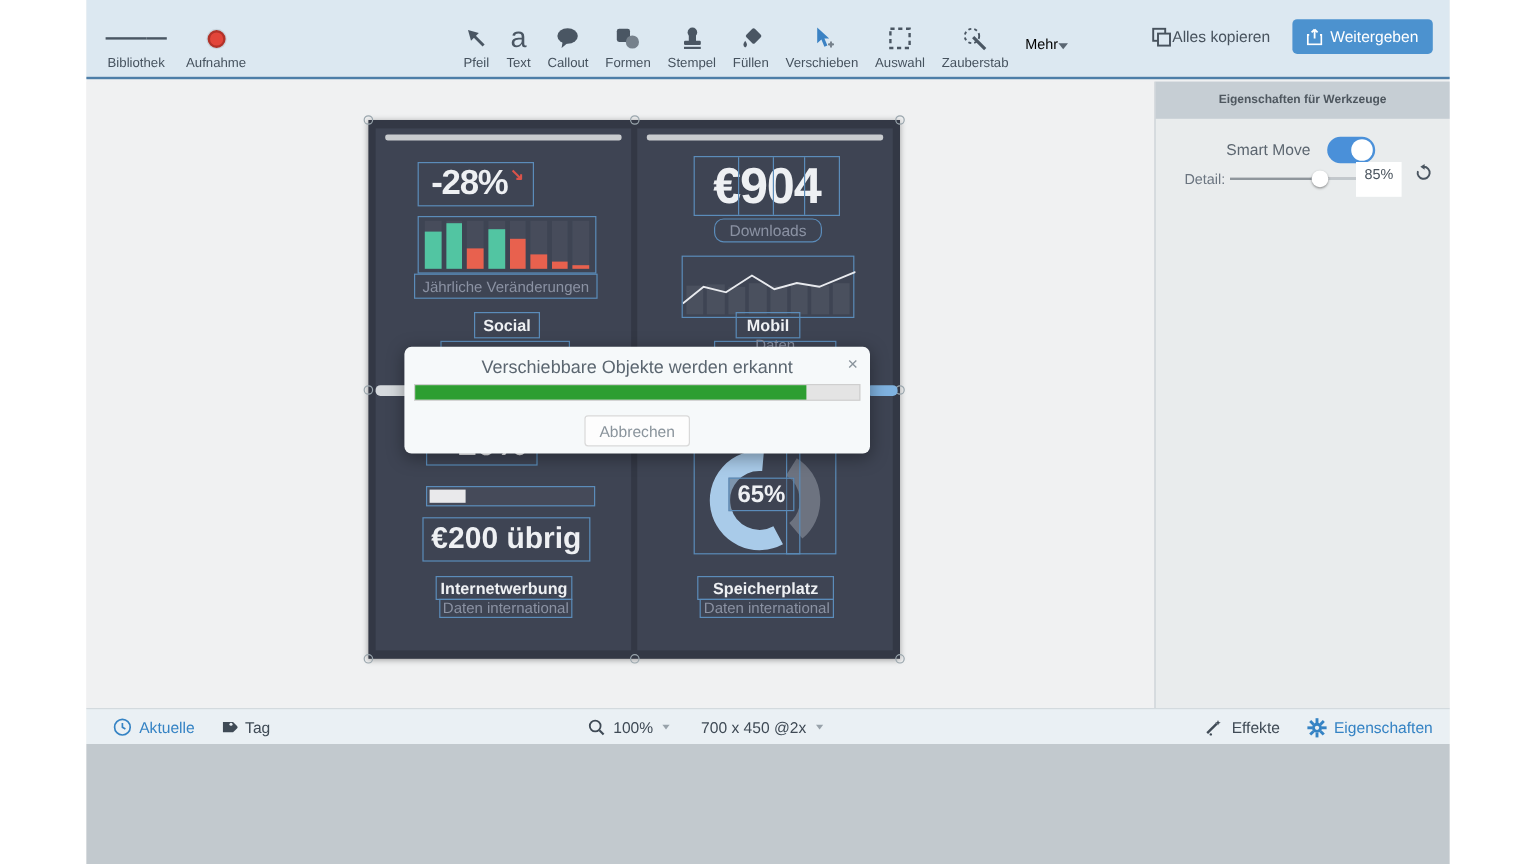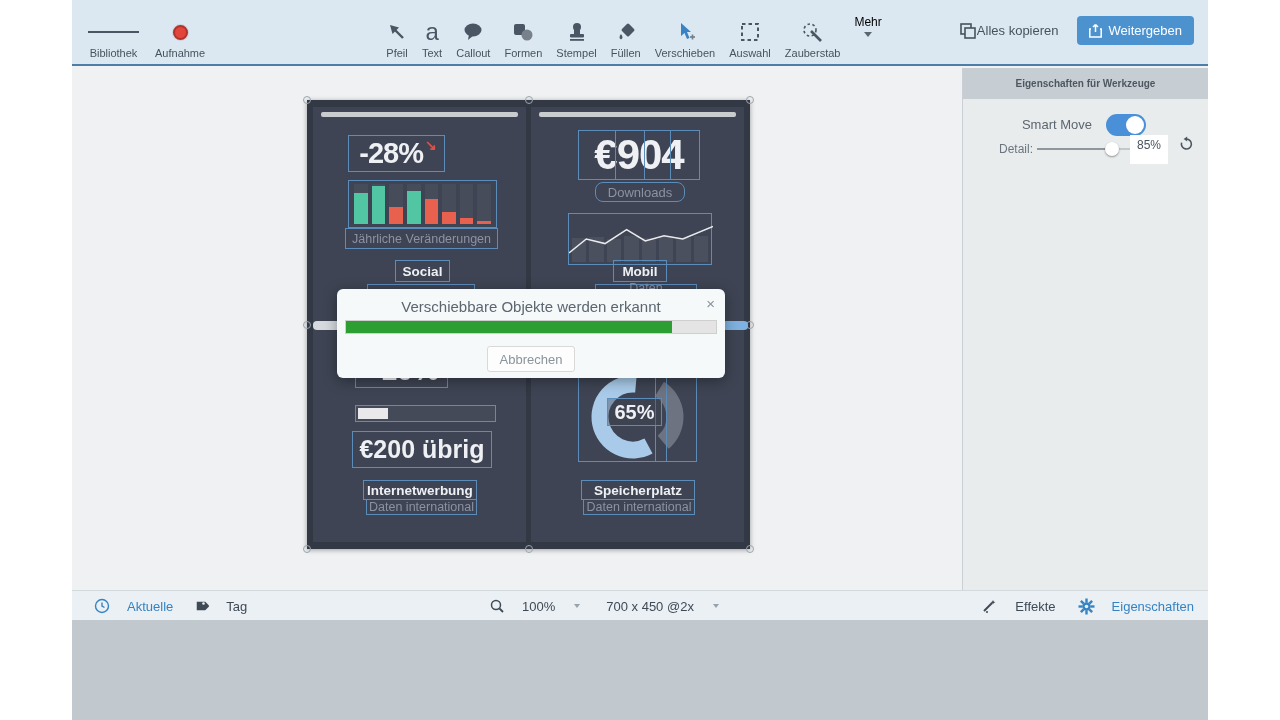--- a/index.html
+++ b/index.html
@@ -11,21 +11,21 @@
   .titem { display:flex; flex-direction:column; align-items:center; justify-content:flex-end; height:52px; cursor:default; }
   .titem .tico { height:26px; display:flex; align-items:center; justify-content:center; color:#4a5663; }
   .titem .tlab { font-size:11px; color:#46525e; margin-top:2px; white-space:nowrap; }
   .tgroup-left { position:absolute; left:16px; top:7px; display:flex; gap:16px; }
   .tgroup-tools { position:absolute; left:314px; top:7px; display:flex; gap:14px; }
   .tgroup-right { position:absolute; right:14px; top:16px; display:flex; align-items:center; gap:18px; }
   .copyall { display:flex; align-items:center; font-size:13px; color:#47525d; }
   .sharebtn { display:flex; align-items:center; gap:7px; background:#4c92cf; color:#fff; font-size:13px; border:none; border-radius:4px; padding:7px 12px; cursor:pointer; }
   .record-dot { width:15px; height:15px; border-radius:50%; background:#e2453a; border:2px solid #b23229; box-shadow:0 0 0 1px #c9d4dc; }
   .lib-icon span { display:block; width:17px; height:2px; background:#4a5663; margin:2.5px 0; }
-  .mehr-item { display:flex; flex-direction:column; align-items:center; justify-content:flex-start; height:52px; padding-top:8px; }
+  .mehr-item { display:flex; flex-direction:row; align-items:center; justify-content:flex-start; height:52px; padding-top:8px; }
   .mehr-item .tlab { font-size:12px; margin-top:0; }
   .caret { width:0; height:0; border-left:4px solid transparent; border-right:4px solid transparent; border-top:5px solid #5a6672; margin-top:3px; }
 
   
   .canvas-area { position:absolute; left:0; top:68px; width:890px; bottom:130px; background:#f0f1f2; }
 
   .stage { position:absolute; left:235px; top:32px; width:443px; height:449px; background:#333845; box-shadow:0 1px 5px rgba(0,0,0,.35); }
   .panel { position:absolute; top:7px; height:435px; width:213px; background:#3e4453; }
   .panel.lp { left:6px; } .panel.rp { left:224px; }
   .pbar { position:absolute; left:8px; right:8px; top:5px; height:5px; background:#c9cccf; border-radius:2px; }
@@ -79,31 +79,31 @@
   .modal-prog .fill { height:100%; background:#2d9e31; }
   .modal-btn { position:absolute; left:50%; transform:translateX(-50%); top:57px; width:88px; height:26px; background:#fdfdfd; border:1px solid #d9d9d9; border-radius:3px; font-size:13px; color:#8a949c; cursor:pointer; }
 
   
   .props { position:absolute; right:0; top:68px; width:246px; bottom:130px; background:#e9eced; border-left:1px solid #c9cfd4; }
   .props-head { height:31px; background:#c6ced4; display:flex; align-items:center; justify-content:center; font-size:10px; font-weight:bold; color:#4e575f; }
   .sm-row { position:absolute; left:0; right:0; top:45px; height:24px; }
   .sm-label { position:absolute; right:116px; top:4px; font-size:13px; color:#5c6670; }
   .toggle { position:absolute; right:62px; top:1px; width:40px; height:22px; background:#4a90d9; border-radius:11px; cursor:pointer; }
   .toggle .knob { position:absolute; right:2px; top:2px; width:18px; height:18px; background:#fff; border-radius:50%; }
-  .dt-row { position:absolute; left:12px; right:0; top:70px; height:22px; }
+  .dt-row { position:absolute; left:0; right:0; top:70px; height:22px; }
   .dt-label { position:absolute; left:24px; top:4px; font-size:12px; color:#6b7580; }
   .slider { position:absolute; left:62px; top:10px; width:110px; height:2px; background:#8f969c; cursor:pointer; }
   .slider .after { position:absolute; left:72%; right:0; top:0; height:2px; background:#c2c8cc; }
   .slider .knob { position:absolute; left:62%; top:-6px; width:14px; height:14px; background:#fff; border-radius:50%; box-shadow:0 1px 2px rgba(0,0,0,.4); }
   .dt-value { position:absolute; right:40px; top:-3px; width:38px; height:29px; background:#fff; font-size:12px; color:#4a545e; text-align:center; line-height:20px; }
   .reset-ico { position:absolute; right:14px; top:-2px; }
 
   
   .statusbar { position:absolute; left:0; right:0; bottom:100px; height:30px; background:#eaf0f4; border-top:1px solid #d3dade; }
-  .sb-item { display:flex; align-items:center; gap:17px; font-size:13px; color:#3f4a55; white-space:nowrap; cursor:pointer; }
+  .sb-item { display:flex; align-items:center; gap:6px; font-size:13px; color:#3f4a55; white-space:nowrap; cursor:pointer; }
   .sb-item.blue { color:#3583c4; }
   .sb-left { position:absolute; left:22px; top:0; height:30px; display:flex; gap:20px; align-items:center; }
   .sb-center { position:absolute; left:418px; top:0; height:30px; display:flex; gap:26px; align-items:center; }
   .sb-right { position:absolute; right:14px; top:0; height:30px; display:flex; gap:22px; align-items:center; }
   .mini-caret { width:0; height:0; border-left:3px solid transparent; border-right:3px solid transparent; border-top:4px solid #98a2aa; margin-left:2px; }
   .graybottom { position:absolute; left:0; right:0; bottom:0; height:100px; background:#c2c9ce; }
 </style>
 </head>
 <body>
 

